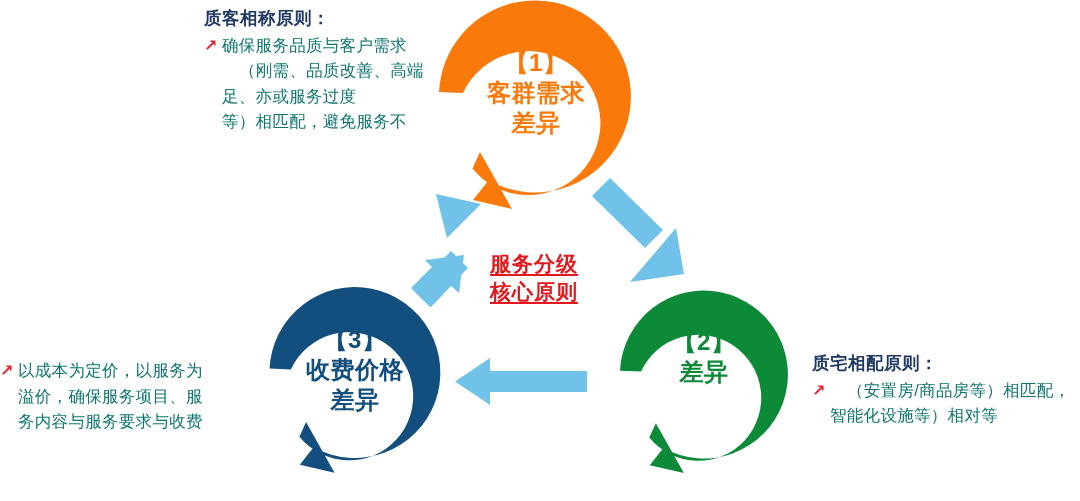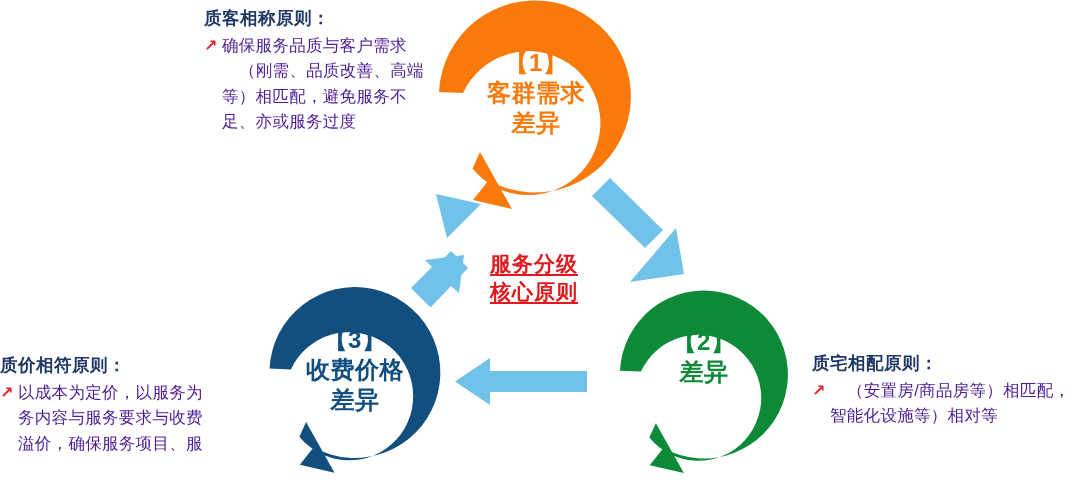--- a/index.html
+++ b/index.html
@@ -18,21 +18,21 @@
     font-size:17.5px;font-weight:bold;color:#1F3864;
     letter-spacing:.5px;line-height:1.25;white-space:nowrap;
   }
   .note-body{display:flex;margin-top:3px;}
   .bullet{
     color:#E8202A;font-size:16px;font-weight:bold;
     line-height:26px;width:18px;flex:0 0 18px;
     text-align:left;
   }
   .note-lines{
-    font-size:16.5px;color:#4c1d95;line-height:25.5px;
+    font-size:16.5px;color:#0f766e;line-height:25.5px;
     letter-spacing:.3px;
   }
   .note-lines div{white-space:nowrap;}
   .indent{padding-left:17px;}
 
   #note-top{left:192px;top:8px;margin-left:12px;}
   #note-left{left:0px;top:355px;}
   #note-right{left:812px;top:353px;}
 
   
@@ -131,34 +131,33 @@
     <span>核心原则</span>
   </div>
 
   <div class="note" id="note-top">
     <div class="note-title">质客相称原则：</div>
     <div class="note-body">
       <div class="bullet">↗</div>
       <div class="note-lines">
         <div>确保服务品质与客户需求</div>
         <div class="indent">（刚需、品质改善、高端</div>
+        <div>足、亦或服务过度</div>
         <div>等）相匹配，避免服务不</div>
-        <div>足、亦或服务过度</div>
       </div>
     </div>
   </div>
 
   <div class="note" id="note-left">
-    <div class="note-title">质价相符原则：</div>
     <div class="note-body">
       <div class="bullet">↗</div>
       <div class="note-lines">
         <div>以成本为定价，以服务为</div>
+        <div>溢价，确保服务项目、服</div>
         <div>务内容与服务要求与收费</div>
-        <div>溢价，确保服务项目、服</div>
       </div>
     </div>
   </div>
 
   <div class="note" id="note-right">
     <div class="note-title">质宅相配原则：</div>
     <div class="note-body">
       <div class="bullet">↗</div>
       <div class="note-lines">
         <div class="indent">（安置房/商品房等）相匹配，</div>

